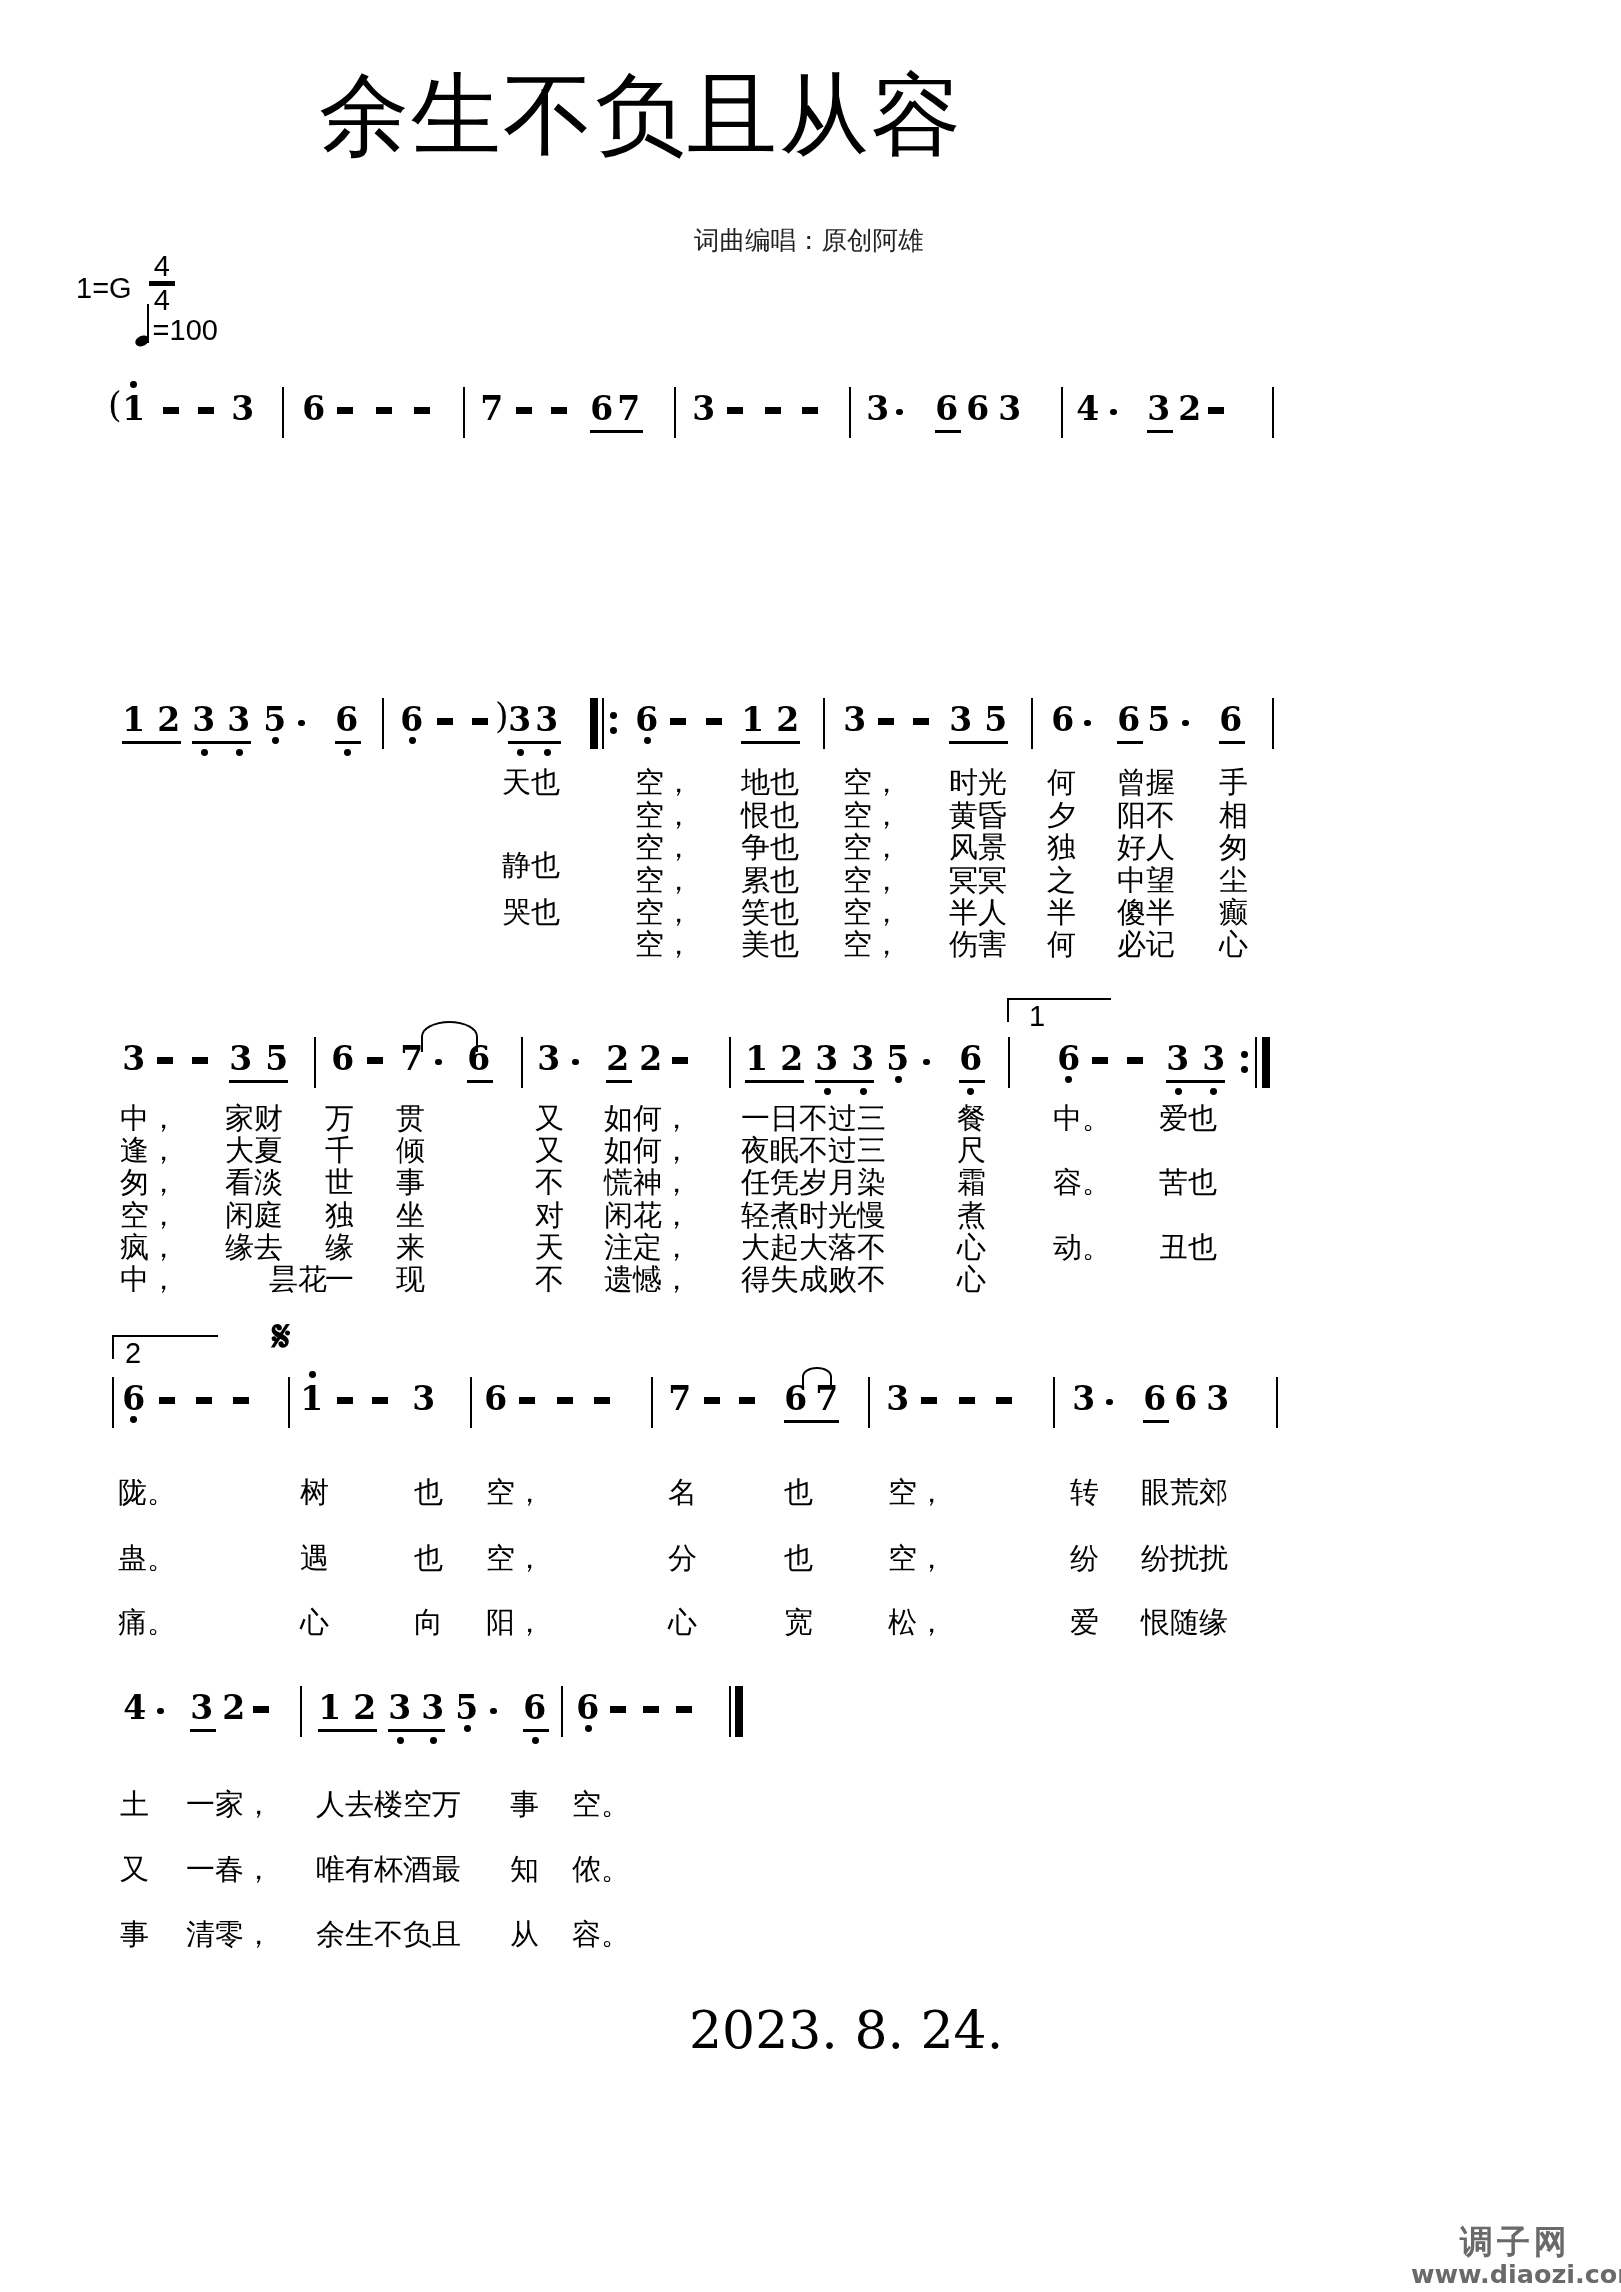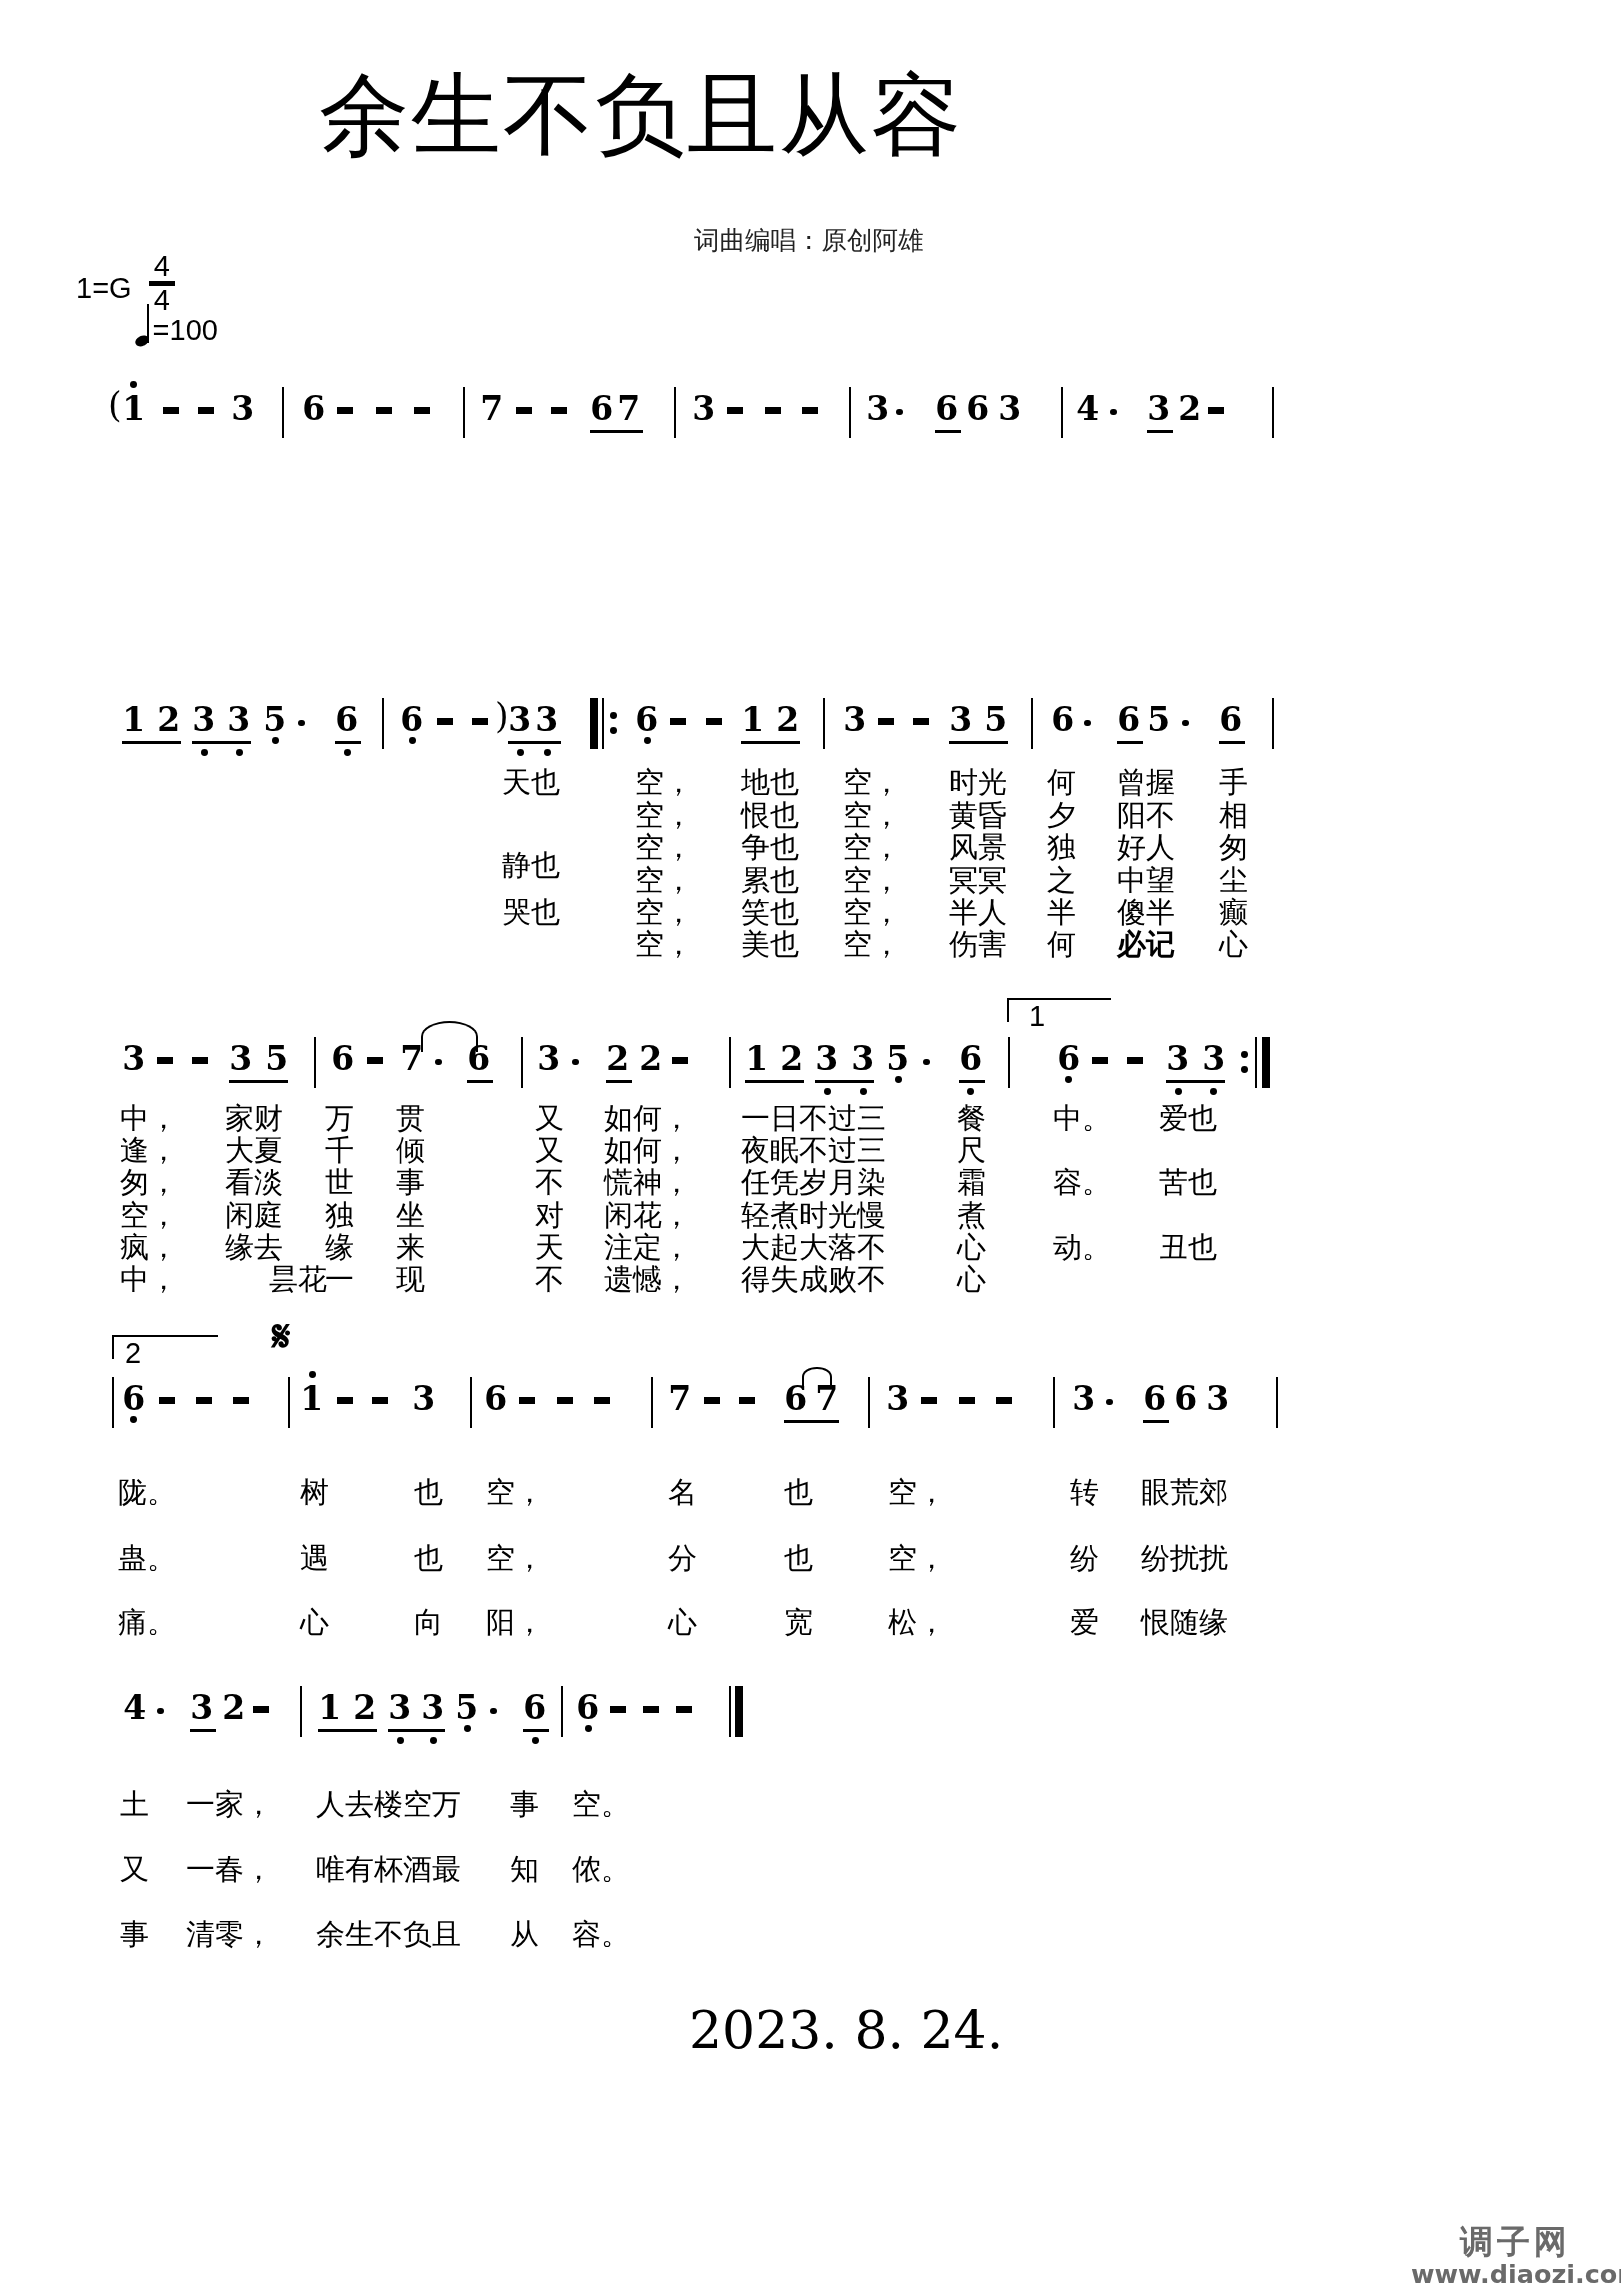--- a/index.html
+++ b/index.html
@@ -184,21 +184,21 @@
   <div class="lyr" style="left:1047px;top:831px;">独</div>
   <div class="lyr" style="left:1047px;top:864px;">之</div>
   <div class="lyr" style="left:1047px;top:896px;">半</div>
   <div class="lyr" style="left:1047px;top:928px;">何</div>
 
   <div class="lyr" style="left:1117px;top:766px;">曾握</div>
   <div class="lyr" style="left:1117px;top:799px;">阳不</div>
   <div class="lyr" style="left:1117px;top:831px;">好人</div>
   <div class="lyr" style="left:1117px;top:864px;">中望</div>
   <div class="lyr" style="left:1117px;top:896px;">傻半</div>
-  <div class="lyr" style="left:1117px;top:928px;font-weight:bold;">必记</div>
+  <div class="lyr" style="left:1117px;top:928px;">必记</div>
 
   <div class="lyr" style="left:1219px;top:766px;">手</div>
   <div class="lyr" style="left:1219px;top:799px;">相</div>
   <div class="lyr" style="left:1219px;top:831px;">匆</div>
   <div class="lyr" style="left:1219px;top:864px;">尘</div>
   <div class="lyr" style="left:1219px;top:896px;">癫</div>
   <div class="lyr" style="left:1219px;top:928px;">心</div>
 </div>
 
 <div class="volta" style="left:1007px;top:998px;width:102px;"></div>

